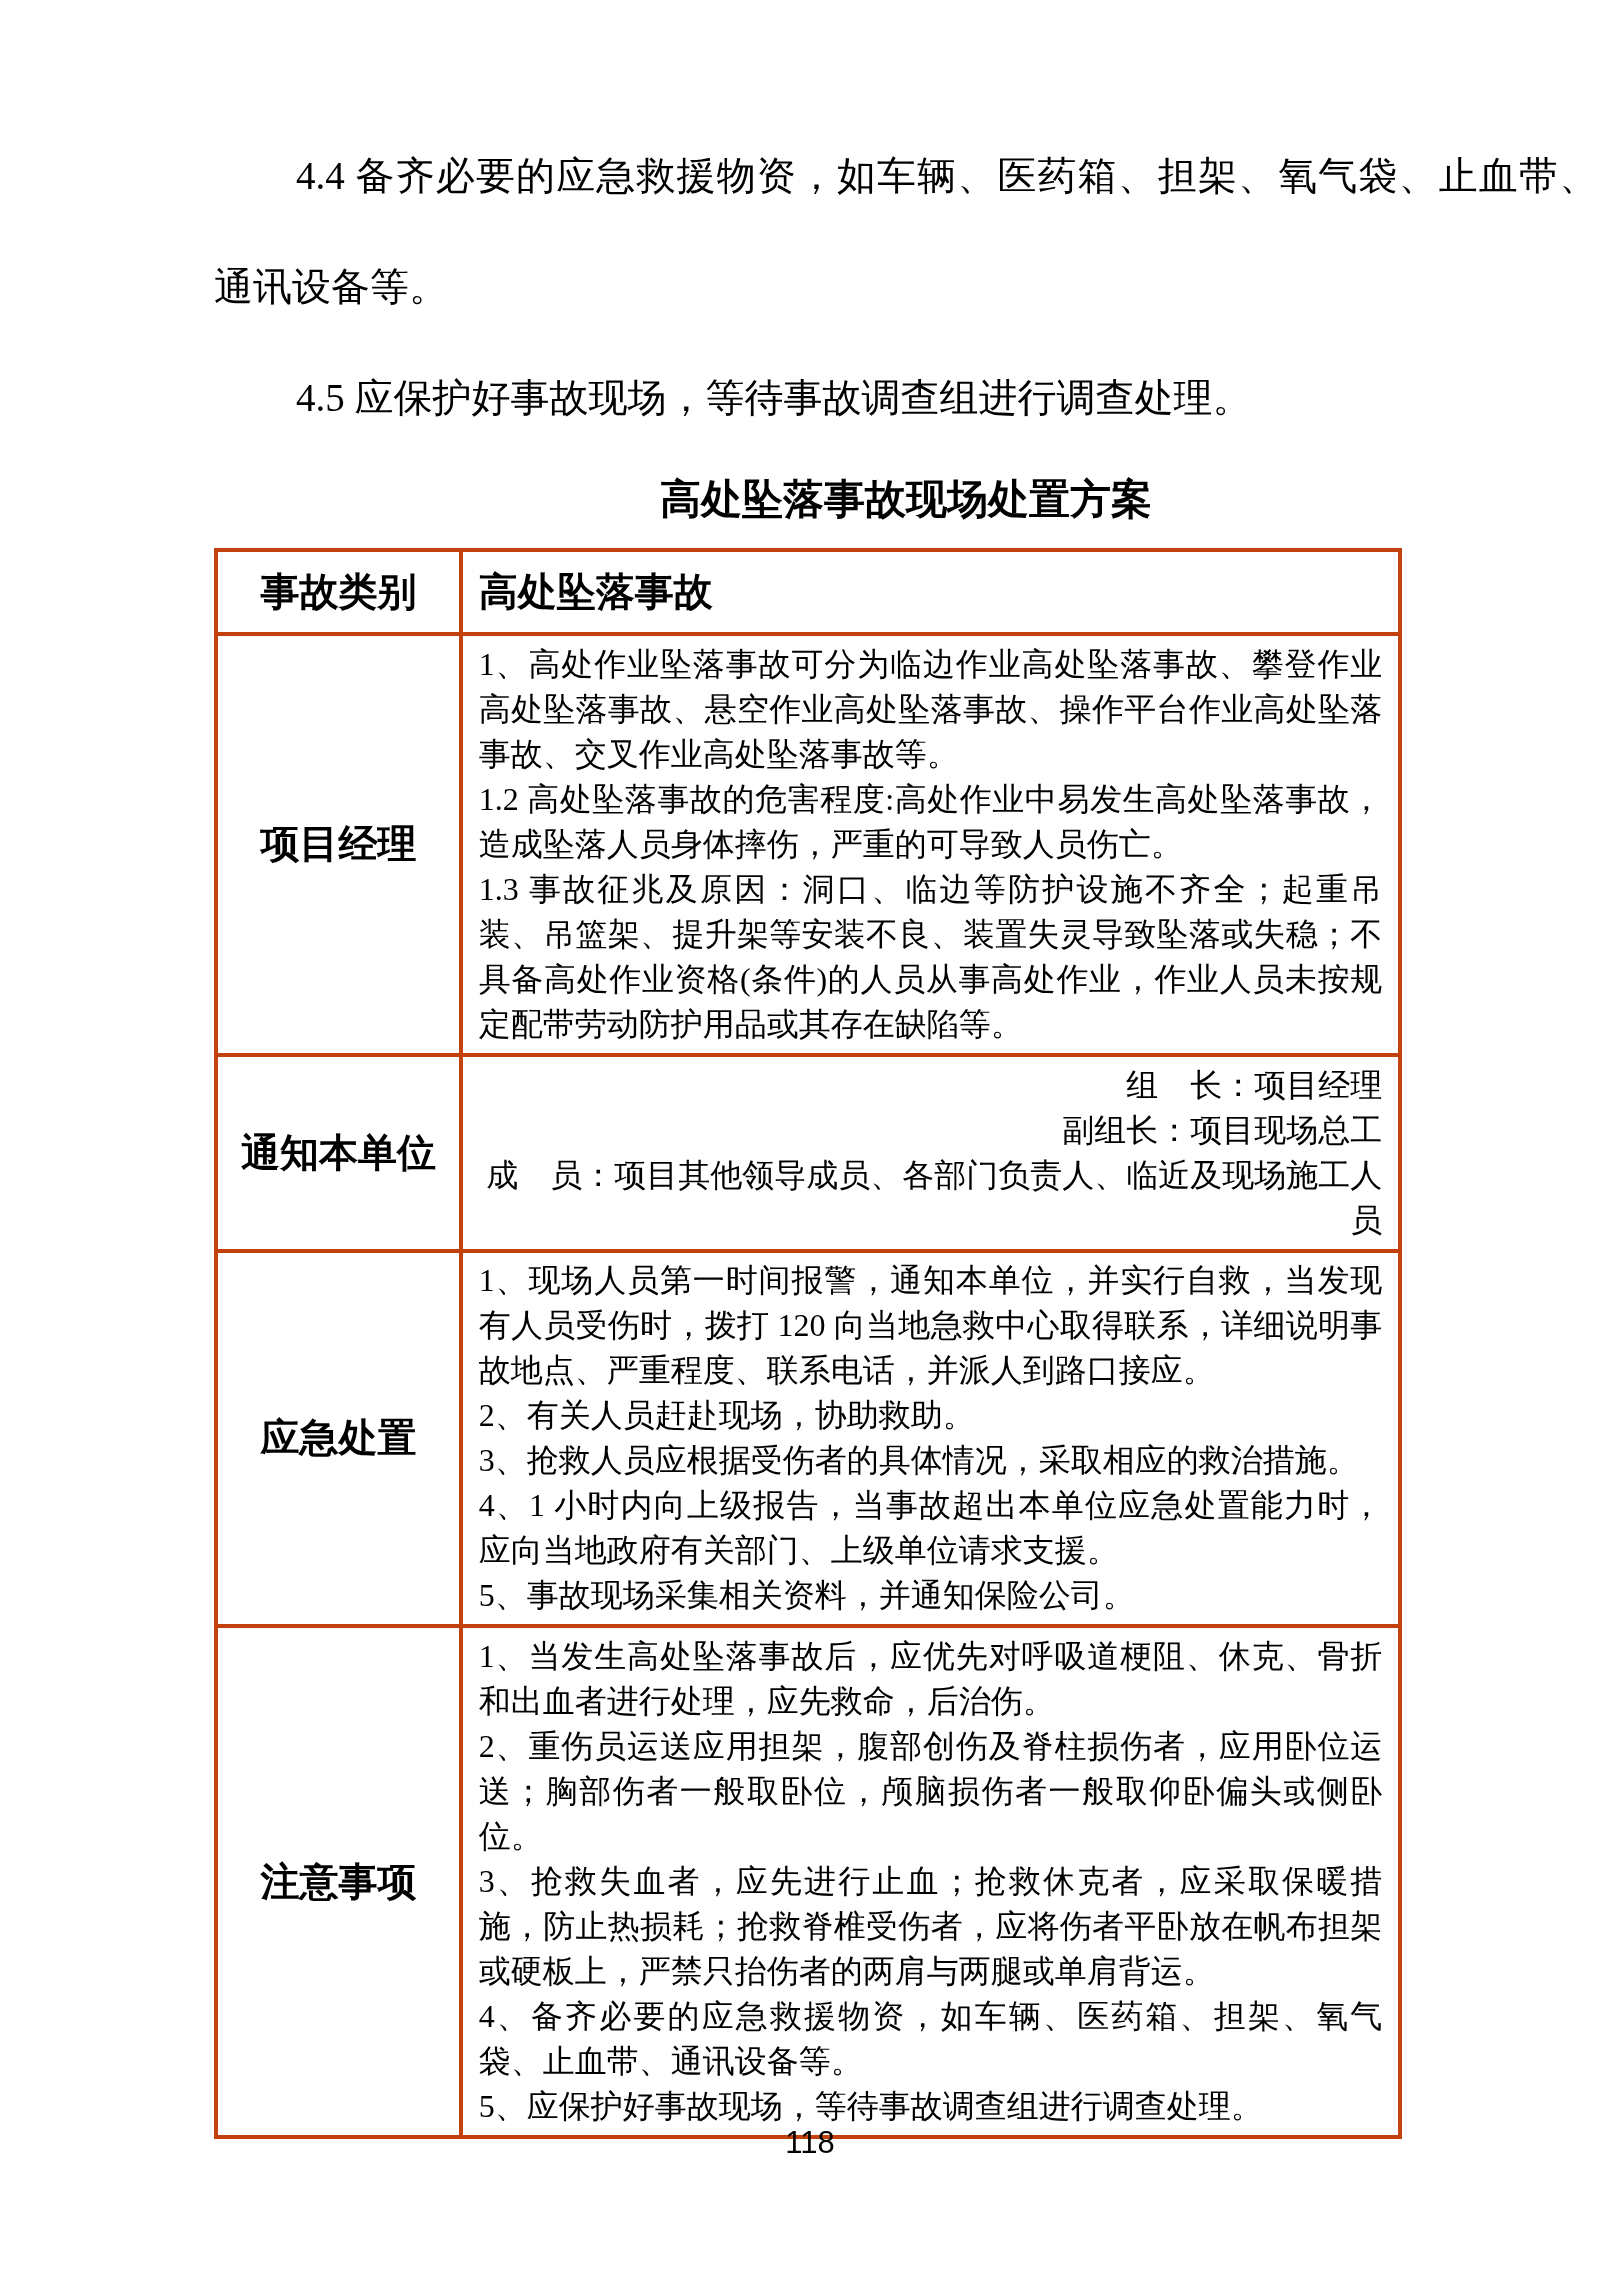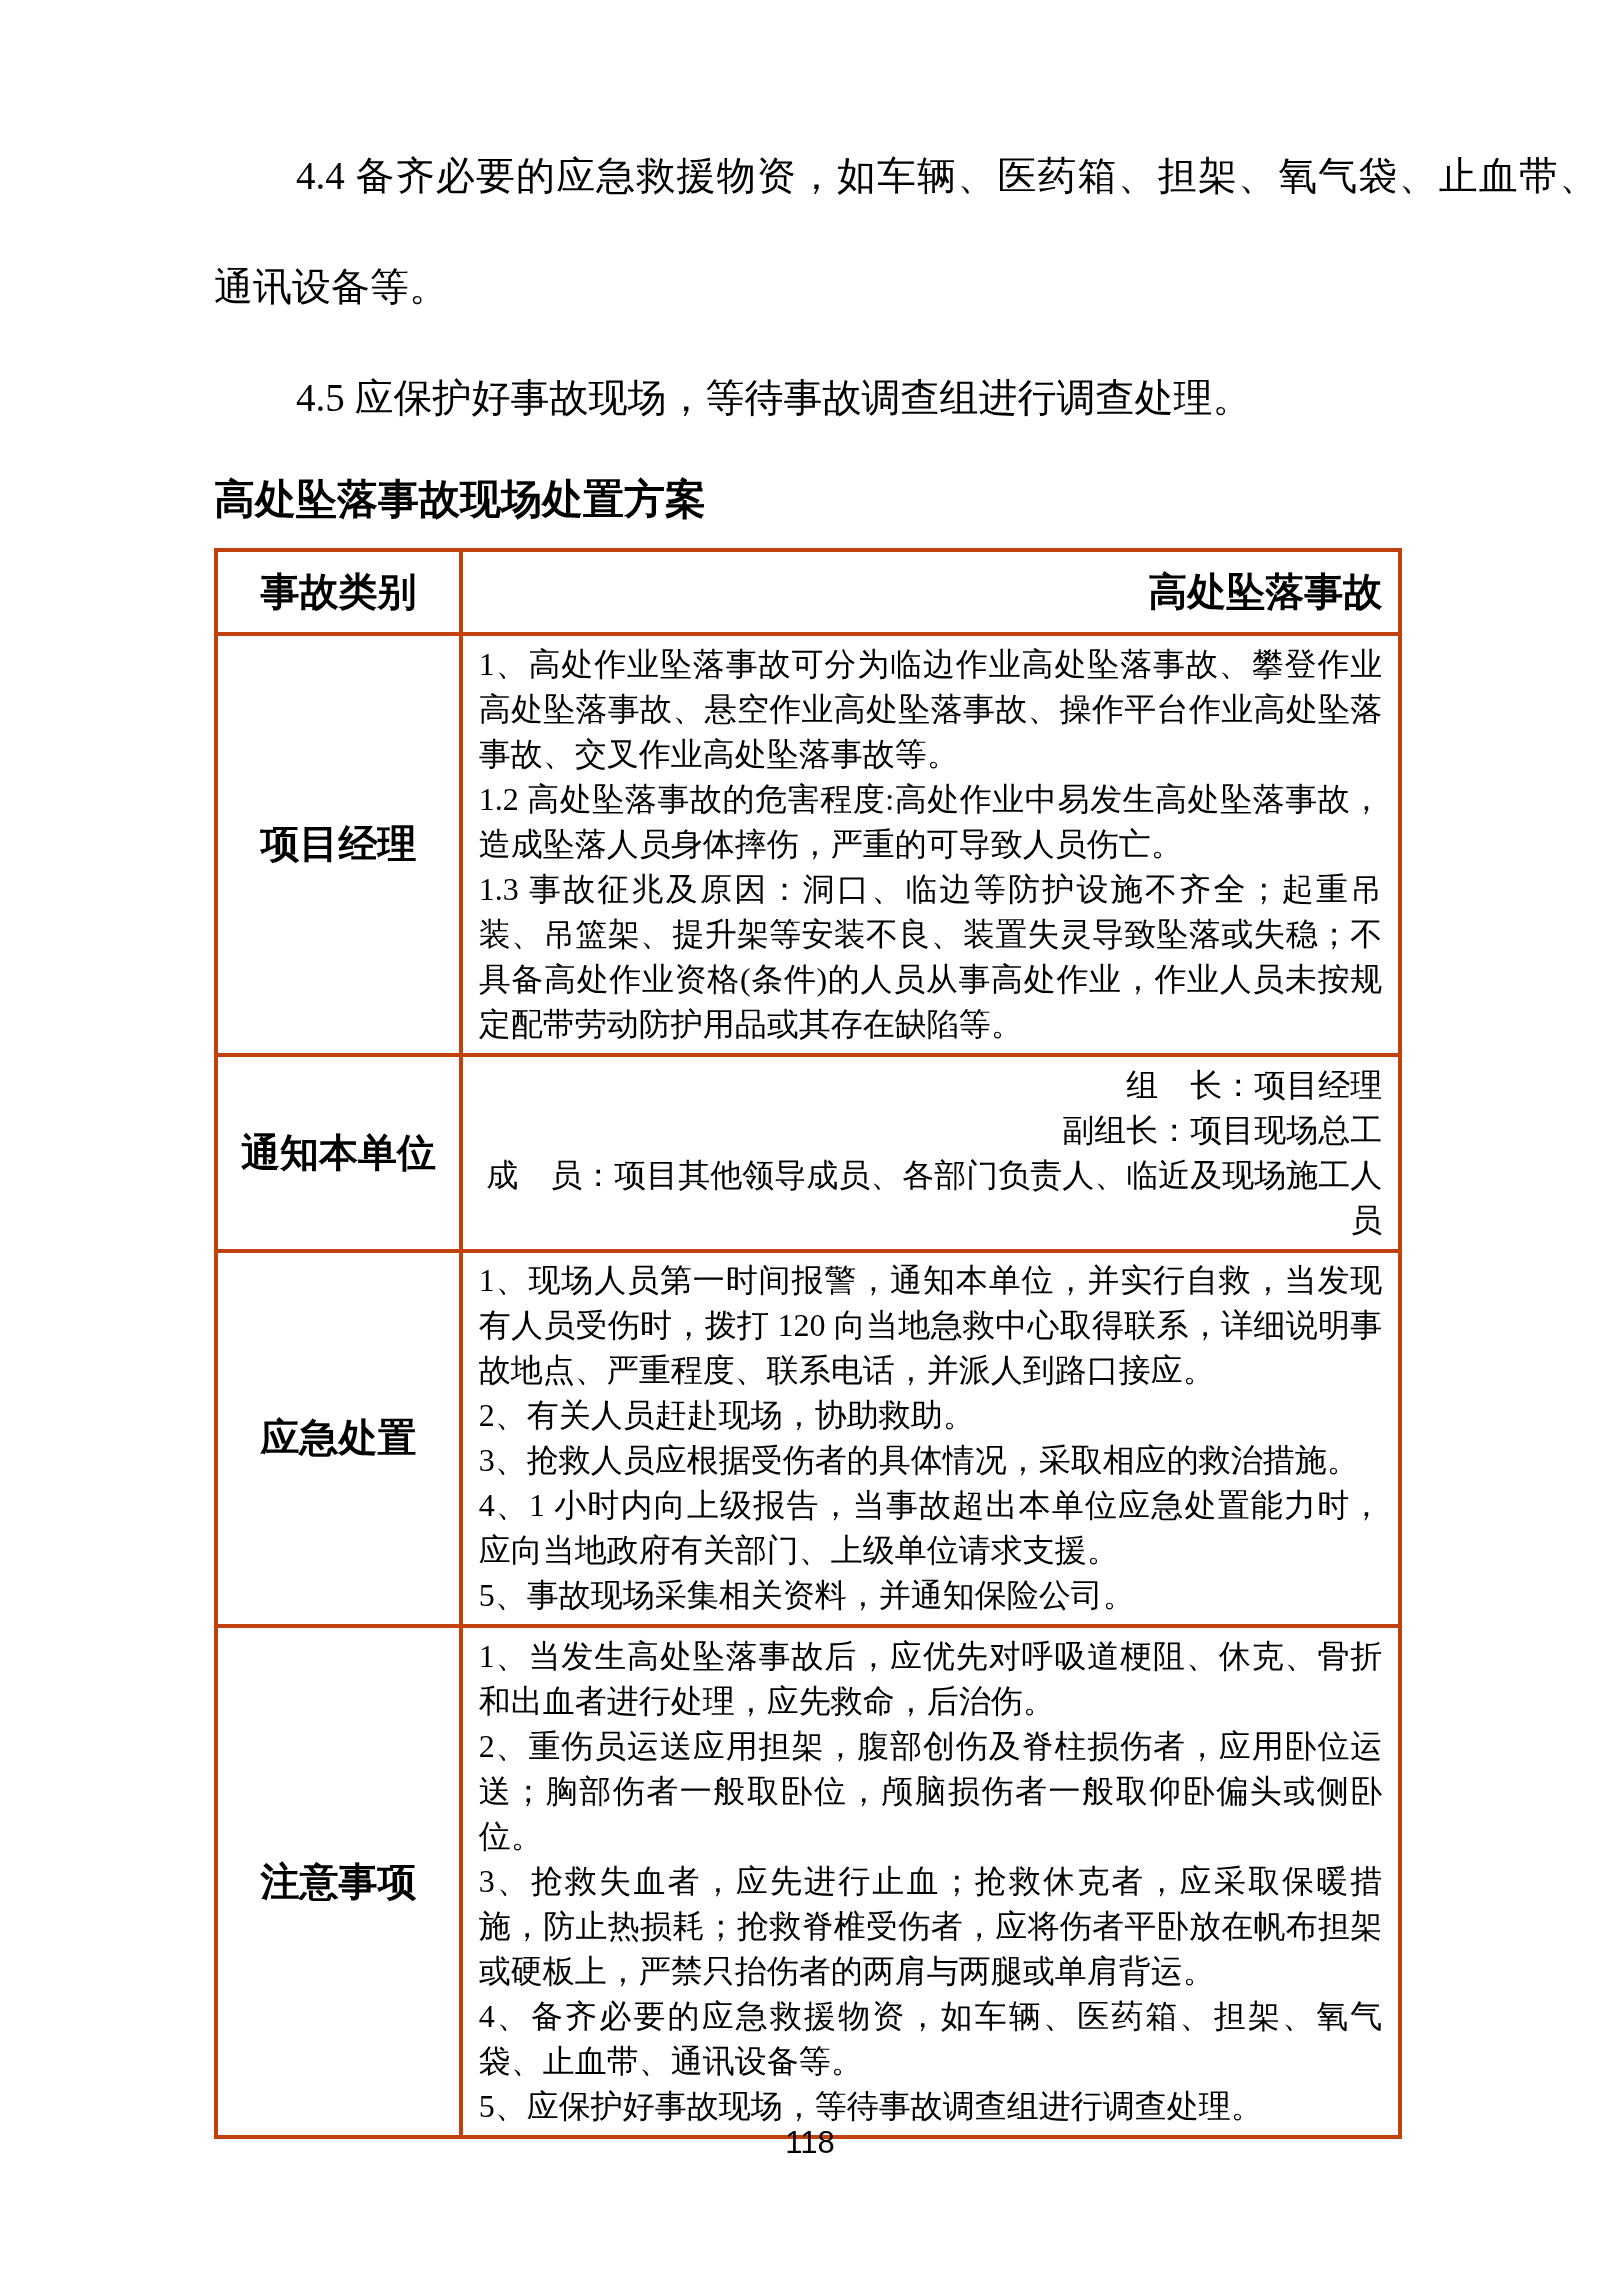--- a/index.html
+++ b/index.html
@@ -22,20 +22,21 @@
   .body-para {
     font-size: 39px;
     line-height: 111px;
     text-indent: 82px;
     text-align: justify;
     margin: 0;
   }
   .table-title {
     font-size: 41px;
     font-weight: bold;
+    text-align: center;
     line-height: 93px;
     margin: 0;
   }
   table.plan-table {
     width: 1188px;
     border-collapse: collapse;
     table-layout: fixed;
     margin-top: 2px;
   }
   table.plan-table td {
@@ -46,21 +47,21 @@
   }
   table.plan-table tr + tr td { border-top-width: 2.9px; border-radius: 19px; }
   .col-label { width: 245px; }
   .cell-label {
     text-align: center;
     font-weight: bold;
     font-size: 39px;
     padding: 5.9px 3.9px !important;
   }
   .cell-header-value {
-    text-align: right;
+    text-align: left;
     font-weight: bold;
     font-size: 39px;
     margin-top: 15px;
   }
   .row-header td   { height: 84px; }
   .row-feature td  { height: 403px; }
   .row-org td      { height: 174px; }
   .row-handle td   { height: 359px; }
   .row-notes td    { height: 483px; }
   .cell-content { font-size: 32px; line-height: 45px; }

